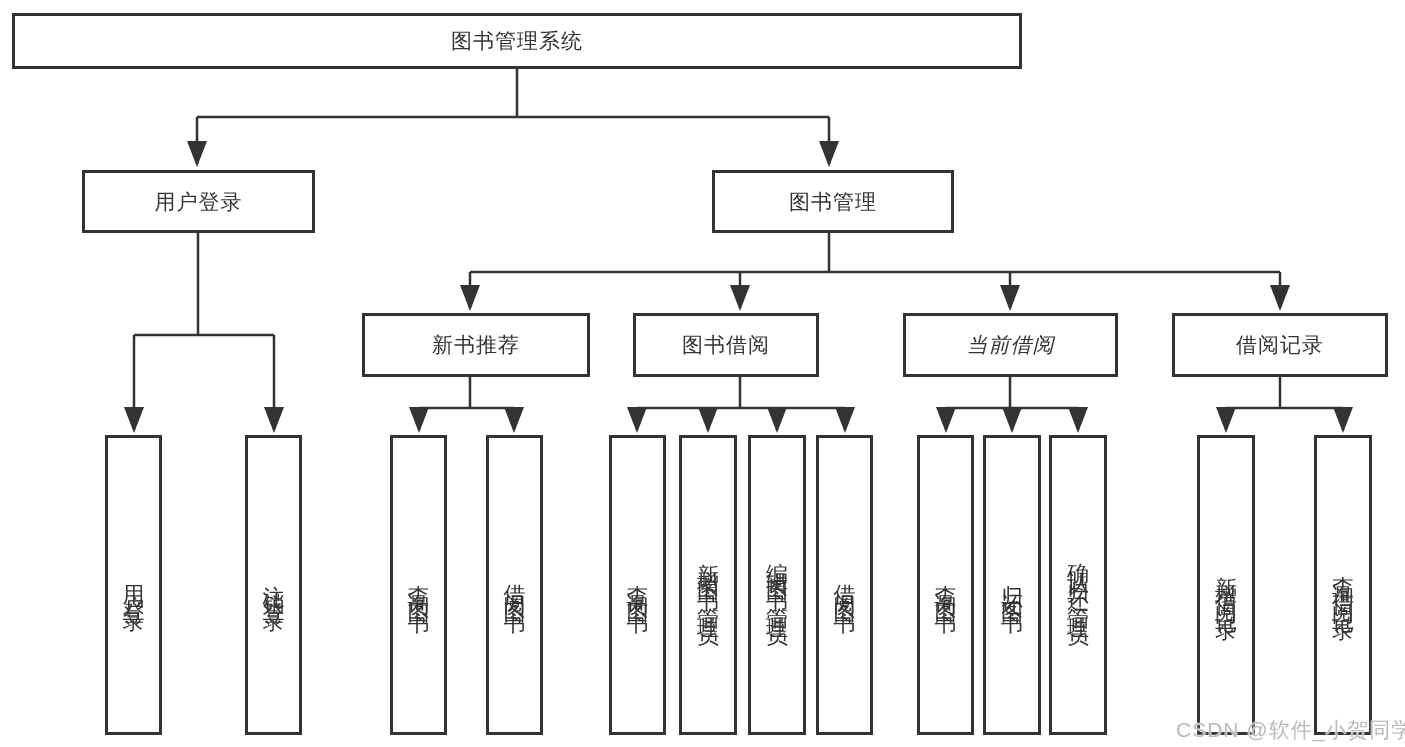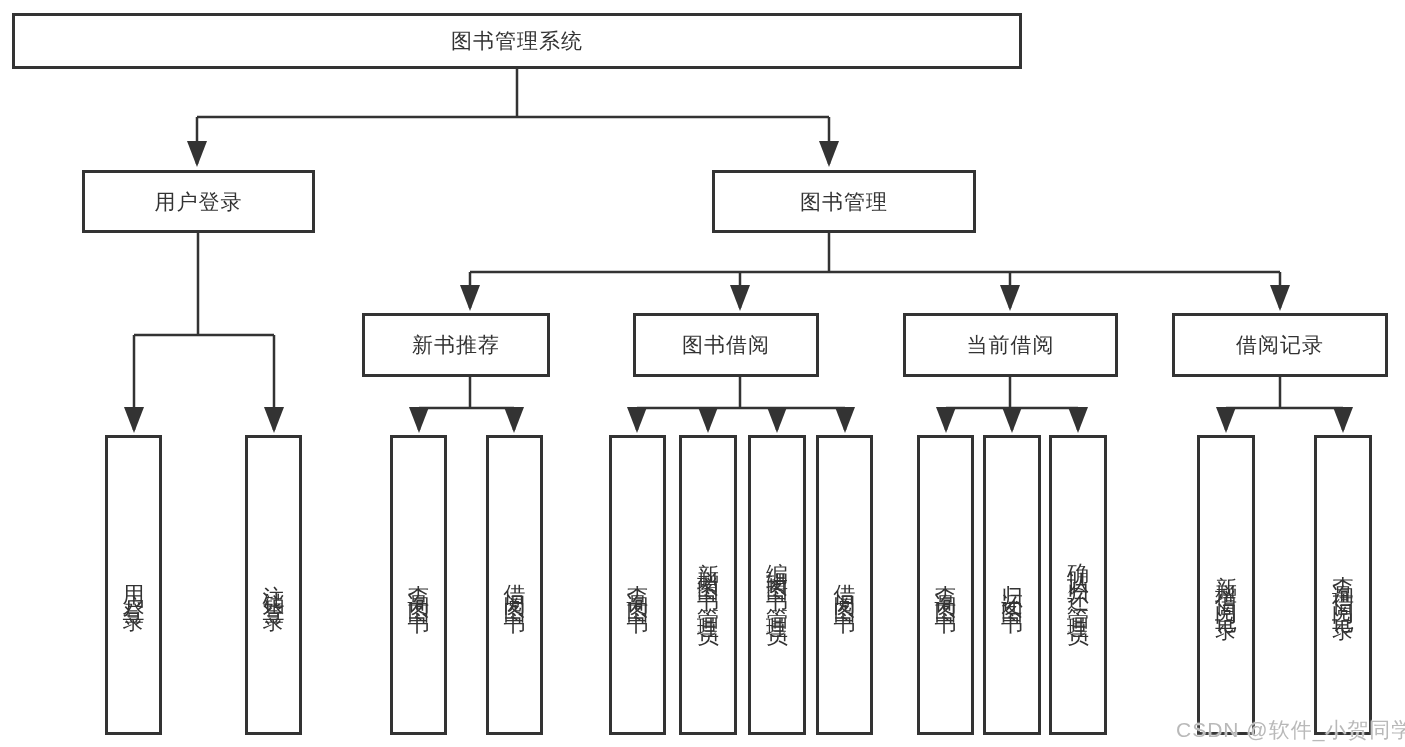--- a/index.html
+++ b/index.html
@@ -89,25 +89,25 @@
       <line x1="1012" y1="408" x2="1012" y2="430" marker-end="url(#arrow)"></line>
       <line x1="1078" y1="408" x2="1078" y2="430" marker-end="url(#arrow)"></line>
       <line x1="1226" y1="408" x2="1226" y2="430" marker-end="url(#arrow)"></line>
       <line x1="1343" y1="408" x2="1343" y2="430" marker-end="url(#arrow)"></line>
     </g>
   </svg>
 
   <div class="node" style="left:12px; top:13px; width:1010px; height:56px;">图书管理系统</div>
 
   <div class="node" style="left:82px; top:170px; width:233px; height:63px;">用户登录</div>
-  <div class="node" style="left:712px; top:170px; width:264px; height:63px;">图书管理</div>
+  <div class="node" style="left:712px; top:170px; width:242px; height:63px;">图书管理</div>
 
-  <div class="node" style="left:362px; top:313px; width:188px; height:64px;">新书推荐</div>
+  <div class="node" style="left:362px; top:313px; width:228px; height:64px;">新书推荐</div>
   <div class="node" style="left:633px; top:313px; width:186px; height:64px;">图书借阅</div>
-  <div class="node" style="left:903px; top:313px; width:215px; height:64px;">当前借阅</div>
+  <div class="node" style="left:903px; top:313px; width:215px; height:64px;font-style:italic;">当前借阅</div>
   <div class="node" style="left:1172px; top:313px; width:216px; height:64px;">借阅记录</div>
 
   <div class="node leaf" style="left:105px; top:435px; width:57px; height:300px;">用户登录</div>
   <div class="node leaf" style="left:245px; top:435px; width:57px; height:300px;">注销登录</div>
 
   <div class="node leaf" style="left:390px; top:435px; width:57px; height:300px;">查询图书</div>
   <div class="node leaf" style="left:486px; top:435px; width:57px; height:300px;">借阅图书</div>
 
   <div class="node leaf" style="left:609px; top:435px; width:57px; height:300px;">查询图书</div>
   <div class="node leaf" style="left:679px; top:435px; width:58px; height:300px;">新增图书（管理员）</div>

